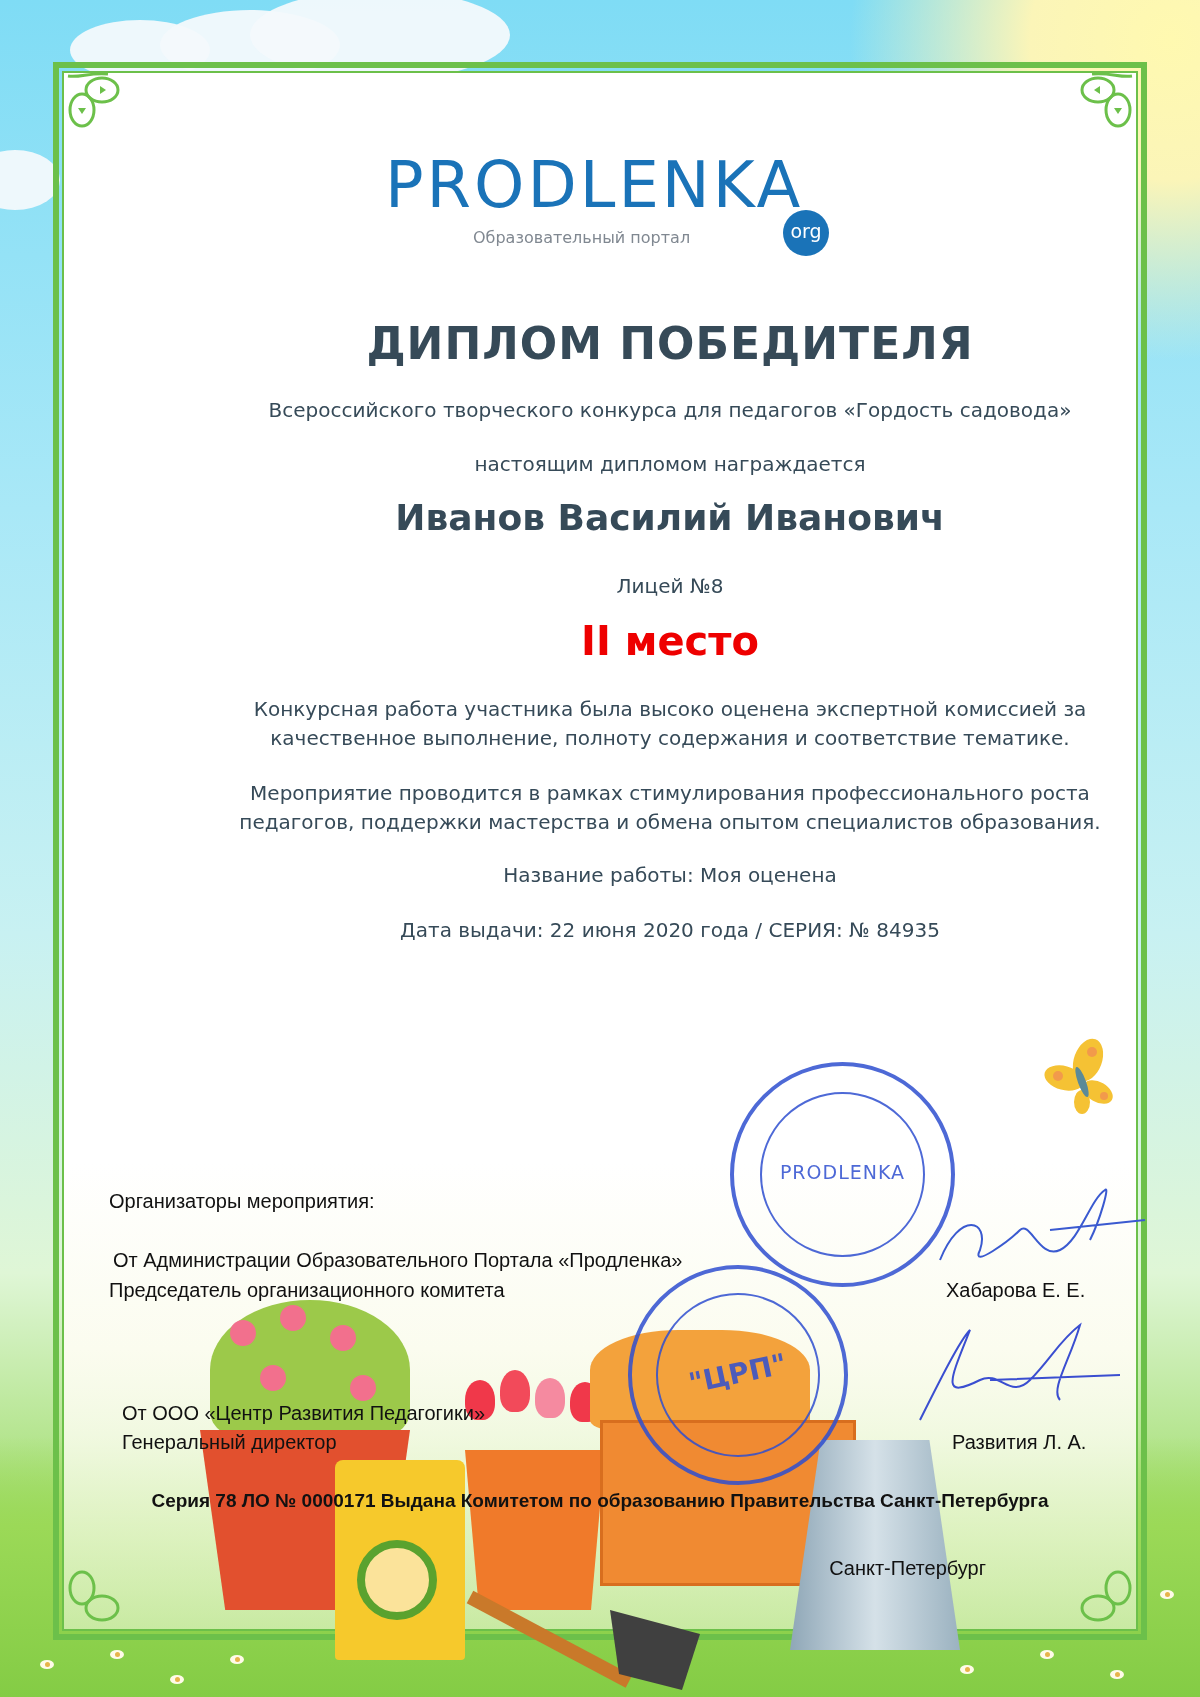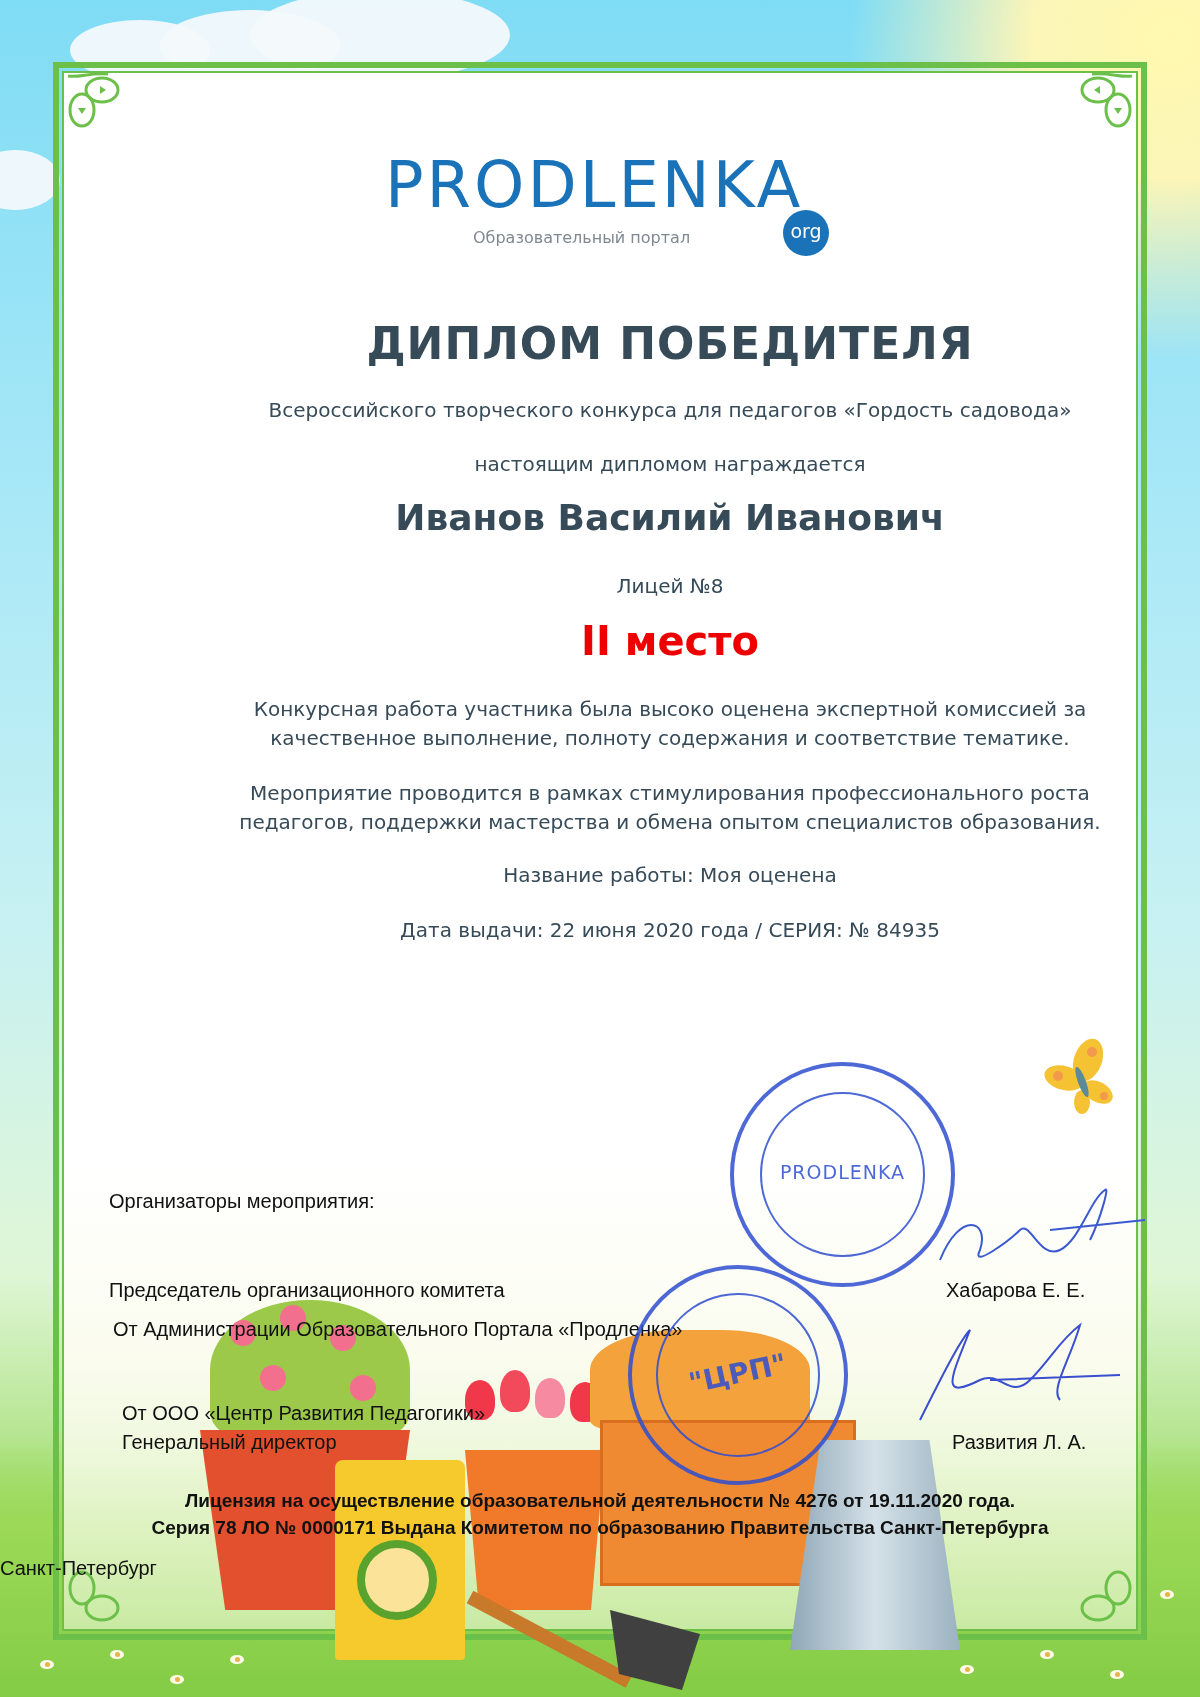--- a/index.html
+++ b/index.html
@@ -155,21 +155,21 @@
   <div style="position:absolute;left:600px;top:1420px;width:250px;height:160px;background:#f08a32;border:3px solid #d86e1e;"></div>
   <div style="position:absolute;left:335px;top:1460px;width:130px;height:200px;background:#f6c92c;border-radius:8px 8px 4px 4px;">
     <div style="position:absolute;left:22px;top:80px;width:80px;height:80px;border-radius:50%;background:#fbe39a;border:8px solid #5aa22e;box-sizing:border-box;"></div>
   </div>
   <div style="position:absolute;left:470px;top:1590px;width:180px;height:14px;background:#c9792a;transform:rotate(28deg);transform-origin:left center;"></div>
   <div style="position:absolute;left:610px;top:1610px;width:90px;height:80px;background:#404040;clip-path:polygon(0 0,100% 30%,80% 100%,10% 80%);"></div>
   <div style="position:absolute;left:790px;top:1440px;width:170px;height:210px;background:linear-gradient(90deg,#8fa7b7,#d5e1e8 50%,#9bb2c0);clip-path:polygon(18% 0,82% 0,100% 100%,0 100%);"></div>
 </div>
 
 <div class="sig-text" style="left:109px;top:1190px;">Организаторы мероприятия:</div>
-<div class="sig-text" style="left:113px;top:1318px;">От Администрации Образовательного Портала «Продленка»</div>
+<div class="sig-text" style="left:113px;top:1249px;">От Администрации Образовательного Портала «Продленка»</div>
 <div class="sig-text" style="left:109px;top:1279px;">Председатель организационного комитета</div>
 <div class="sig-text" style="left:946px;top:1279px;">Хабарова Е. Е.</div>
 <div class="sig-text" style="left:122px;top:1402px;">От ООО «Центр Развития Педагогики»</div>
 <div class="sig-text" style="left:122px;top:1431px;">Генеральный директор</div>
 <div class="sig-text" style="left:952px;top:1431px;">Развития Л. А.</div>
 
 <div class="stamp" style="left:730px;top:1062px;width:225px;height:225px;">
   <div class="inner" style="left:26px;top:26px;right:26px;bottom:26px;"></div>
   <div class="stamp-label" style="top:95px;font-size:19px;letter-spacing:1px;">PRODLENKA</div>
 </div>
@@ -179,16 +179,15 @@
 </div>
 
 <svg style="position:absolute;left:930px;top:1180px;" width="220" height="100" viewBox="0 0 220 100">
   <path d="M10 80 C30 30 60 40 50 70 C40 90 80 60 90 50 C100 40 110 80 130 70 C150 60 160 20 175 10 C180 5 170 40 160 60 M120 50 L215 40" fill="none" stroke="#3a5ad0" stroke-width="2"></path>
 </svg>
 <svg style="position:absolute;left:880px;top:1320px;" width="250" height="110" viewBox="0 0 250 110">
   <path d="M40 100 C60 60 80 20 90 10 C70 60 60 80 100 60 C120 50 130 80 150 60 C170 40 180 20 200 5 C190 40 170 70 180 80 M110 60 L240 55" fill="none" stroke="#3a4ed0" stroke-width="2"></path>
 </svg>
 
 <div class="license" style="top:1487px;">
-  <div>Лицензия на осуществление образовательной деятельности № 4276 от 19.11.2020 года.</div>
   <div>Серия 78 ЛО № 0000171 Выдана Комитетом по образованию Правительства Санкт-Петербурга</div>
 </div>
-<div class="sig-text" style="left:0;width:986px;text-align:left;top:1557px;">Санкт-Петербург</div>
+<div class="sig-text" style="left:0;width:986px;text-align:right;top:1557px;">Санкт-Петербург</div>
 
 </body></html>

